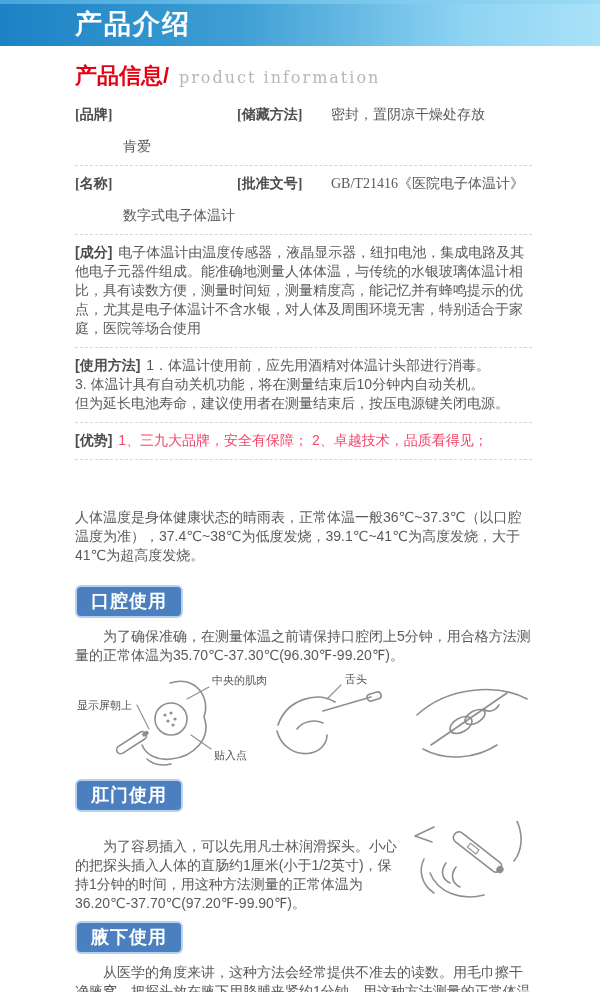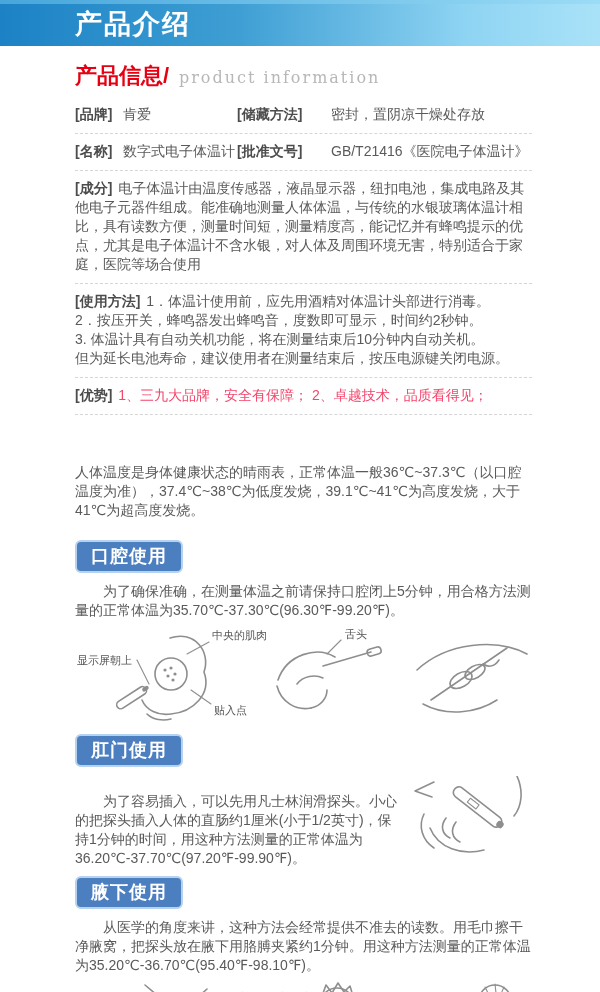--- a/index.html
+++ b/index.html
@@ -14,24 +14,24 @@
   .banner-main{
     height:42px;line-height:41px;
     background:linear-gradient(90deg,#1c82c5 0%,#3f9fd4 40%,#8fd4f3 78%,#a9e2f8 100%);
     color:#ffffff;font-size:27px;font-weight:bold;padding-left:75px;letter-spacing:2px;
   }
   
   .content{padding:0 68px 0 75px;}
   .sec-head{margin:15px 0 6px 0;font-weight:normal;}
   .sec-head .cn{color:#e60012;font-size:22px;font-weight:bold;}
   .sec-head .en{color:#b7b7b7;font-size:16px;font-family:"DejaVu Serif","Liberation Serif",serif;letter-spacing:2px;margin-left:4px;text-align:right;}
-  .info-row{display:flex;padding:9px 0 9px 0;border-bottom:1px dashed #d6d6d6;align-items:flex-start;}
+  .info-row{display:flex;padding:9px 0 9px 0;border-bottom:1px dashed #d6d6d6;align-items:flex-start;font-family:Liberation Serif, serif;}
   .lbl{color:#4c4c4c;font-weight:bold;flex:0 0 auto;}
   .info-row .lbl1{width:48px;}
-  .info-row .val1{width:114px;flex:0 0 auto;}
+  .info-row .val1{width:114px;flex:0 0 auto;margin-top:32px;}
   .info-row .lbl2{width:78px;}
   .info-row .val2{margin-left:16px;flex:1;}
   .info-para{margin:0;padding:8px 0 9px 0;border-bottom:1px dashed #d6d6d6;line-height:19px;}
   .info-para .lbl{margin-right:6px;}
   .blk{display:block;}
   .red{color:#f4456b;}
   
   .intro{margin:48px 0 0 0;line-height:19px;}
   
   .use-section{margin-top:20px;}
@@ -84,21 +84,20 @@
       <span class="lbl lbl2">[批准文号]</span>
       <span class="val2">GB/T21416《医院电子体温计》</span>
     </div>
 
     <p class="info-para">
       <span class="lbl">[成分]</span><span>电子体温计由温度传感器，液晶显示器，纽扣电池，集成电路及其他电子元器件组成。能准确地测量人体体温，与传统的水银玻璃体温计相比，具有读数方便，测量时间短，测量精度高，能记忆并有蜂鸣提示的优点，尤其是电子体温计不含水银，对人体及周围环境无害，特别适合于家庭，医院等场合使用</span>
     </p>
 
     <p class="info-para">
       <span class="lbl">[使用方法]</span><span>1．体温计使用前，应先用酒精对体温计头部进行消毒。</span>
-      <span class="blk">2．按压开关，蜂鸣器发出蜂鸣音，度数即可显示，时间约2秒钟。</span>
       <span class="blk">3. 体温计具有自动关机功能，将在测量结束后10分钟内自动关机。</span>
       <span class="blk">但为延长电池寿命，建议使用者在测量结束后，按压电源键关闭电源。</span>
     </p>
 
     <p class="info-para">
       <span class="lbl">[优势]</span><span class="red">1、三九大品牌，安全有保障； 2、卓越技术，品质看得见；</span>
     </p>
 
     <p class="intro">人体温度是身体健康状态的晴雨表，正常体温一般36℃~37.3℃（以口腔温度为准），37.4℃~38℃为低度发烧，39.1℃~41℃为高度发烧，大于41℃为超高度发烧。</p>
 

